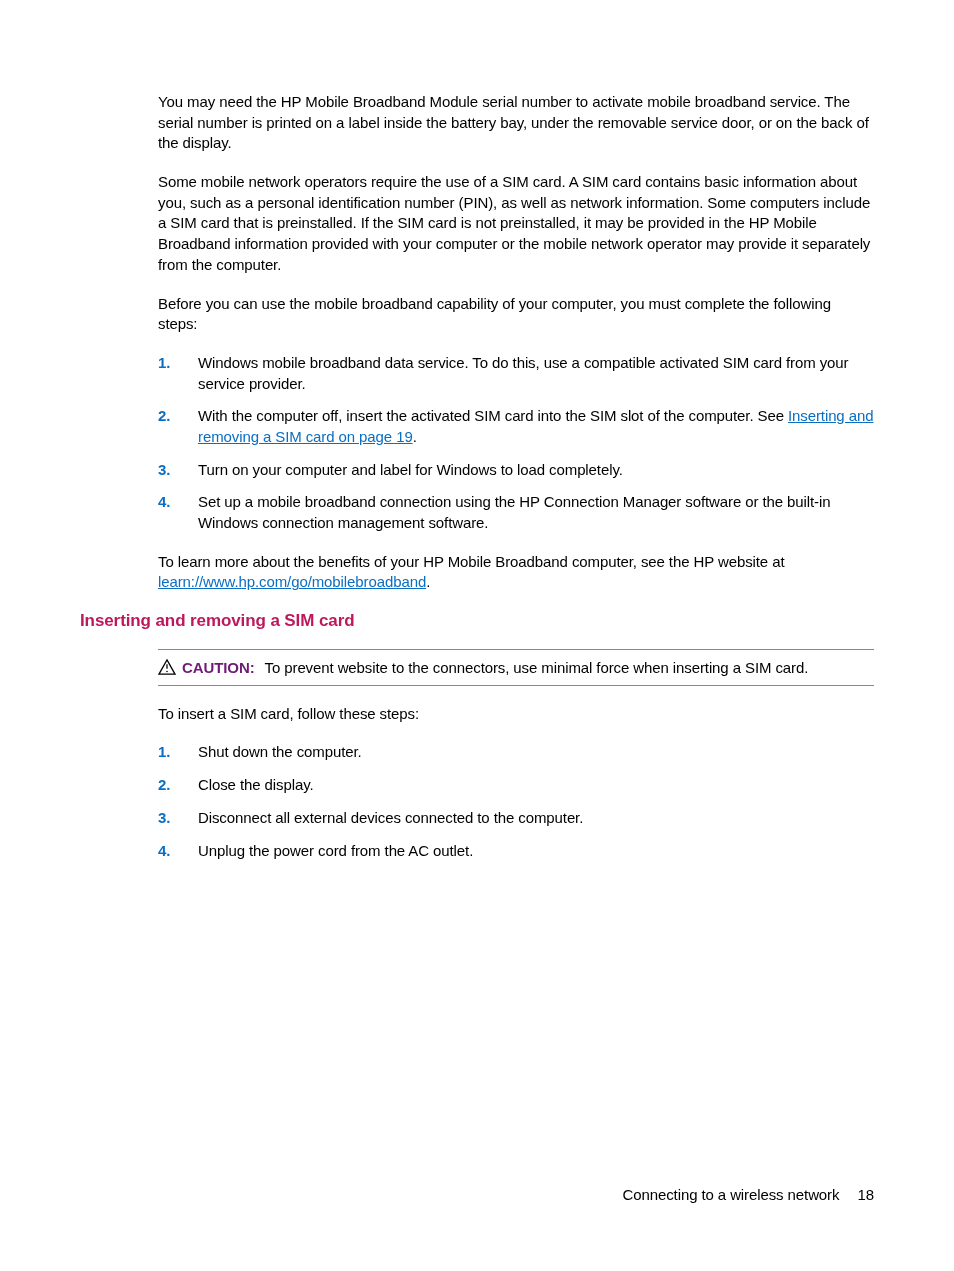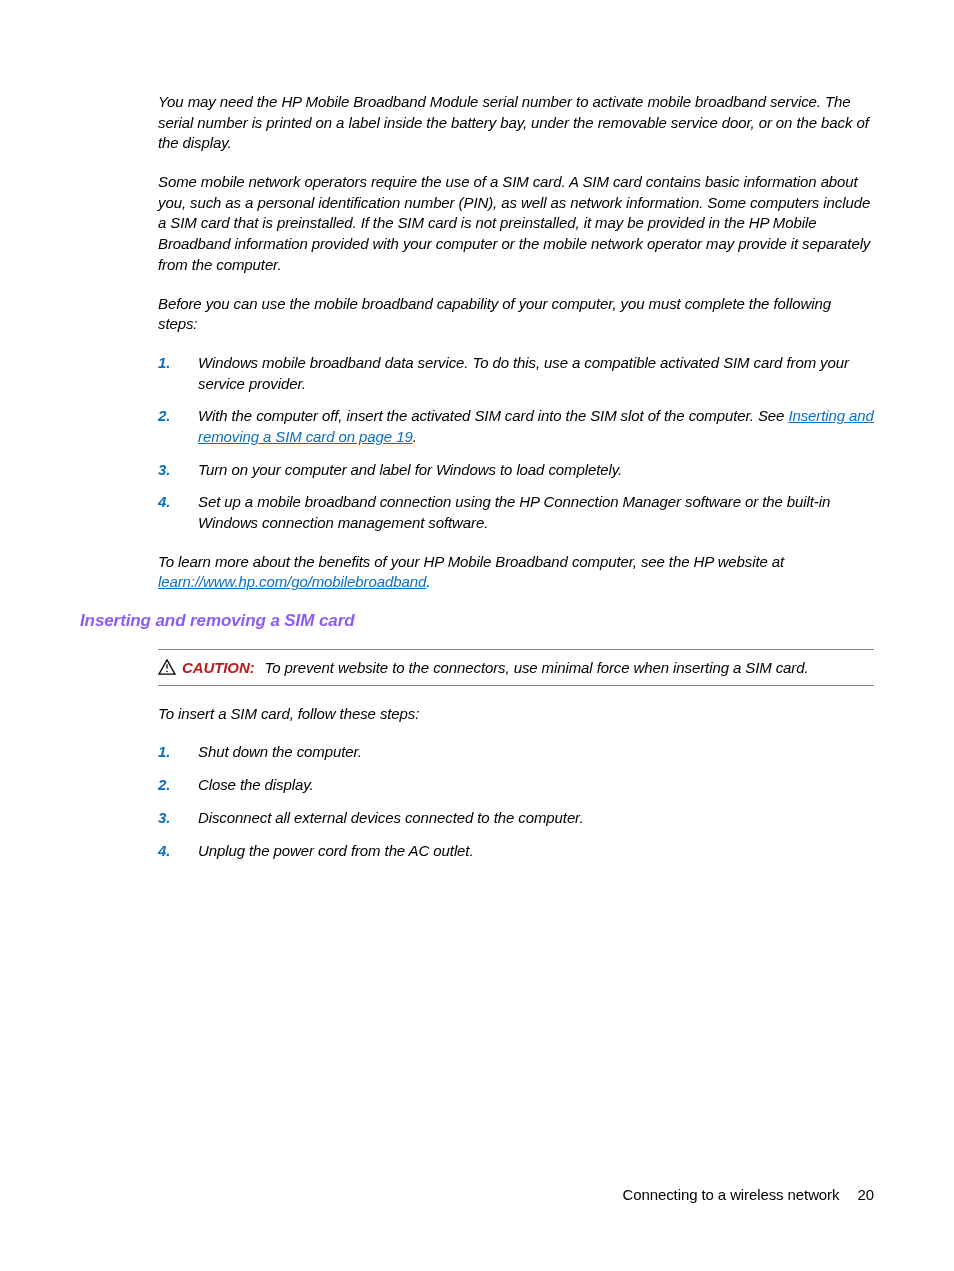--- a/index.html
+++ b/index.html
@@ -6,21 +6,20 @@
     body {
       font-family: Arial, Helvetica, sans-serif;
       width: 954px;
       height: 1271px;
       background: white;
       position: relative;
       color: #000;
     }
     .page {
       padding: 92px 80px 0 80px;
-      font-style: italic;
     }
     .content {
       margin-left: 78px;
     }
     p {
       font-size: 15px;
       line-height: 1.38;
       margin-bottom: 18px;
       letter-spacing: -0.1px;
     }
@@ -42,21 +41,21 @@
       font-size: 15px;
     }
     .li-body {
       flex: 1;
     }
     a {
       color: #0a6ec3;
       text-decoration: underline;
     }
     .heading {
-      color: #8b5cf6;
+      color: #be185d;
       font-weight: bold;
       font-size: 17px;
       margin-top: 18px;
       margin-bottom: 18px;
       margin-left: 0;
       letter-spacing: -0.1px;
     }
     .caution-box {
       border-top: 1px solid #888;
       border-bottom: 1px solid #888;
@@ -67,21 +66,21 @@
       align-items: flex-start;
       gap: 6px;
     }
     .caution-icon {
       flex-shrink: 0;
       width: 18px;
       height: 16px;
       margin-top: 1px;
     }
     .caution-label {
-      color: #b91c1c;
+      color: #701a75;
       font-weight: bold;
       font-size: 15px;
       margin-right: 10px;
       letter-spacing: -0.1px;
     }
     .caution-text {
       font-size: 15px;
       line-height: 1.38;
       letter-spacing: -0.1px;
     }
@@ -160,14 +159,14 @@
       <li>
         <span class="num">4.</span>
         <span class="li-body">Unplug the power cord from the AC outlet.</span>
       </li>
     </ol>
   </div>
 </div>
 
 <div class="footer">
   <span>Connecting to a wireless network</span>
-  <span class="footer-page">20</span>
+  <span class="footer-page">18</span>
 </div>
 
 </body></html>

